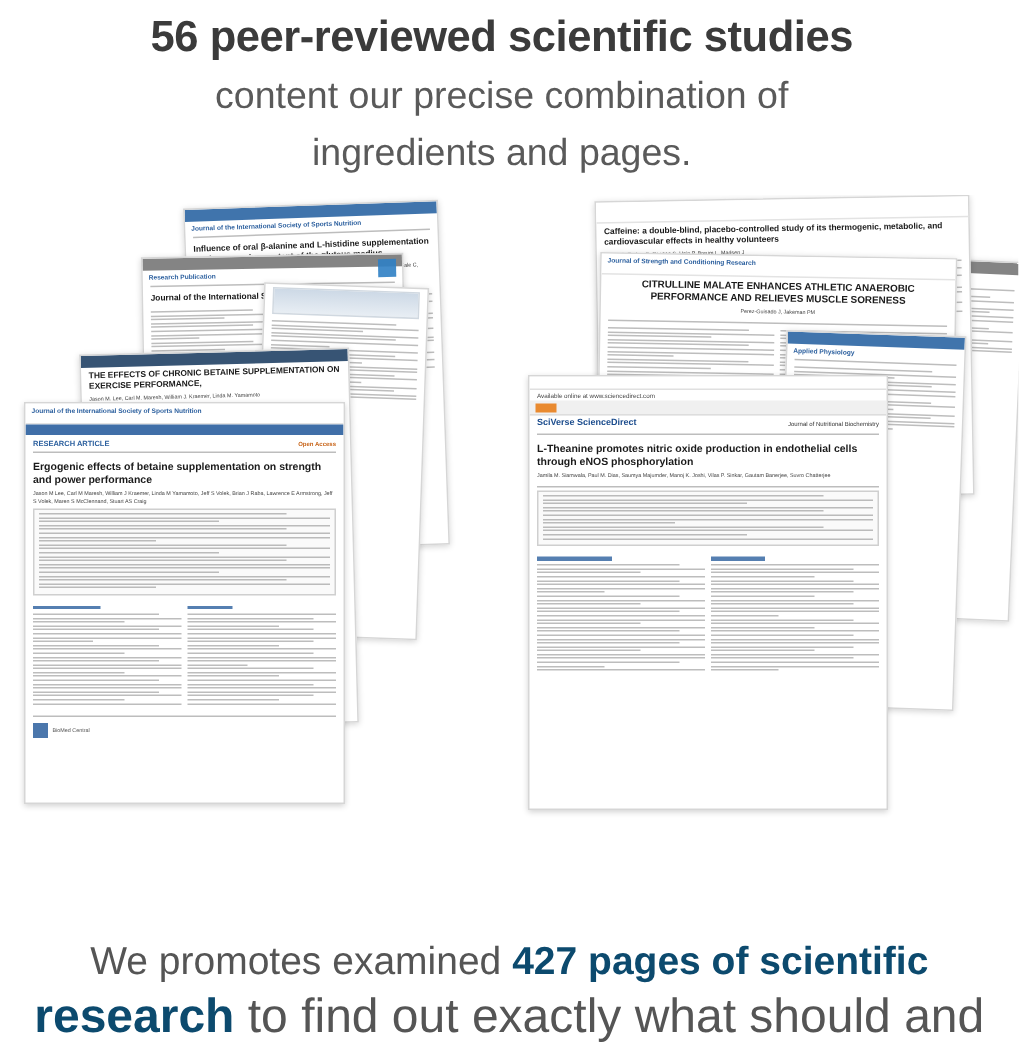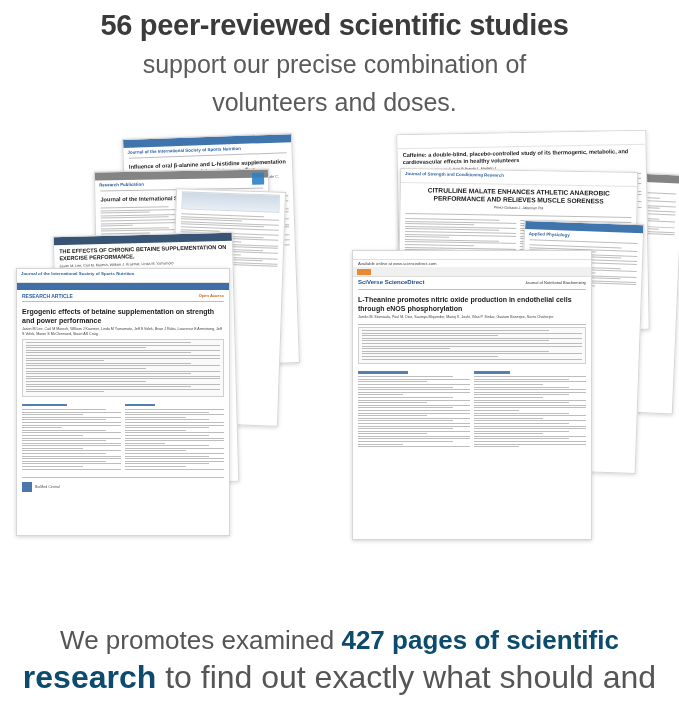--- a/index.html
+++ b/index.html
@@ -164,22 +164,22 @@
   .footer .f3 { font-size: 26px; line-height: 37px; }
   .footer b { color: #0c4a6e; font-weight: bold; }
 </style>
 </head>
 <body>
 
 <div class="page">
 
   <div class="headline">
     <div class="line1">56 peer-reviewed scientific studies</div>
-    <div class="line2">support our precise combination of</div>
-    <div class="line2">volunteers and doses.</div>
+    <div class="line2">content our precise combination of</div>
+    <div class="line2">ingredients and pages.</div>
   </div>
 
   <div class="collage">
 
     <div class="paper" style="left:126px; top:6px; width:170px; height:230px; transform:rotate(-2deg);">
       <div class="topstrip"></div>
       <div class="journal">Journal of the International Society of Sports Nutrition</div>
       <div class="rule"></div>
       <div class="ttl">Influence of oral β-alanine and L-histidine supplementation on the carnosine content of the gluteus medius</div>
       <div class="authors">Harris RC, Tallon MJ, Dunnett M, Boobis L, Coakley J, Kim HJ, Fallowfield JL, Hill CA, Sale C, Wise JA</div>

